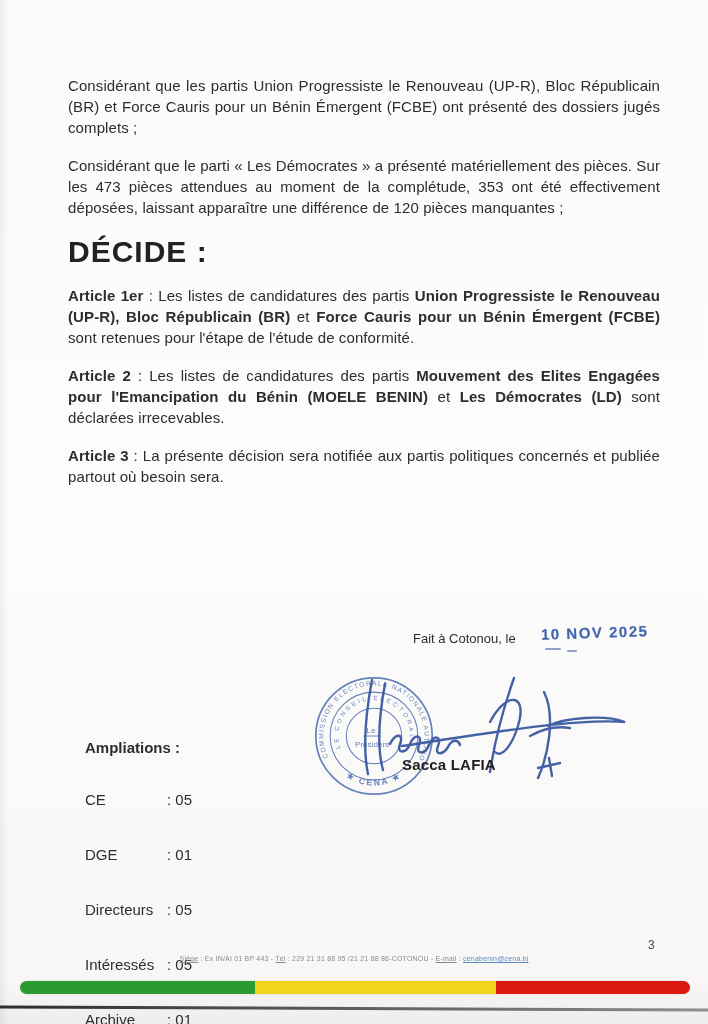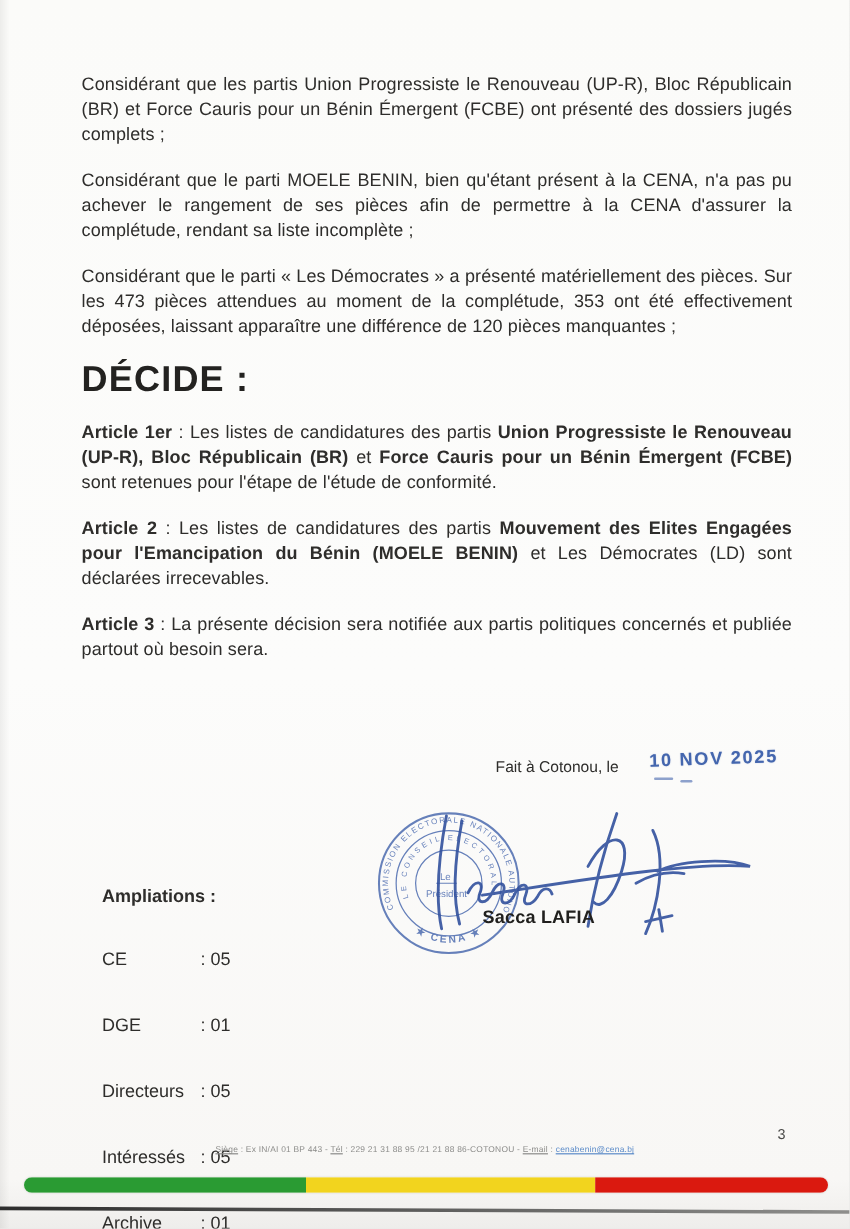--- a/index.html
+++ b/index.html
@@ -10,21 +10,21 @@
     background:linear-gradient(180deg,#fbfbf9 0%,#fcfcfb 55%,#f8f7f5 96%,#eeedeb 100%);
     font-family:"Liberation Sans", sans-serif;
     color:#2e2d2b;
     overflow:hidden;
   }
   .page::before{ 
     content:"";position:absolute;left:0;top:0;bottom:0;width:8px;
     background:linear-gradient(90deg,rgba(0,0,0,.06),rgba(0,0,0,0));
   }
   .textcol{
-    position:absolute;left:68px;top:60px;width:592px;
+    position:absolute;left:68px;top:75px;width:592px;
   }
   .para{
     font-size:15px;line-height:21px;text-align:justify;
     margin:0 0 17px 0;letter-spacing:.1px;
   }
   .decide{
     text-align:left;font-size:30px;font-weight:600;letter-spacing:1px;
     margin:12px 0 16px 0;color:#232220;
   }
   .place-date{
@@ -70,27 +70,26 @@
   .stamp-text{fill:#3d5fa9;stroke:none;}
   .sig-path{stroke:#32519e;fill:none;stroke-width:2.4;stroke-linecap:round;}
 </style>
 </head>
 <body>
 
 <div class="page">
 
   <div class="textcol">
     <p class="para"><span>Considérant que les partis Union Progressiste le Renouveau (UP-R), Bloc Républicain (BR) et Force Cauris pour un Bénin Émergent (FCBE) ont présenté des dossiers jugés complets ;</span></p>
-    <p class="para"><span>Considérant que le parti MOELE BENIN, bien qu'étant présent à la CENA, n'a pas pu achever le rangement de ses pièces afin de permettre à la CENA d'assurer la complétude, rendant sa liste incomplète ;</span></p>
     <p class="para"><span>Considérant que le parti « Les Démocrates » a présenté matériellement des pièces. Sur les 473 pièces attendues au moment de la complétude, 353 ont été effectivement déposées, laissant apparaître une différence de 120 pièces manquantes ;</span></p>
 
     <div class="decide">DÉCIDE :</div>
 
     <p class="para"><span style="font-weight: 700;">Article 1er</span><span> : Les listes de candidatures des partis </span><span style="font-weight: 700;">Union Progressiste le Renouveau (UP-R), Bloc Républicain (BR)</span><span> et </span><span style="font-weight: 700;">Force Cauris pour un Bénin Émergent (FCBE)</span><span> sont retenues pour l'étape de l'étude de conformité.</span></p>
-    <p class="para"><span style="font-weight: 700;">Article 2</span><span> : Les listes de candidatures des partis </span><span style="font-weight: 700;">Mouvement des Elites Engagées pour l'Emancipation du Bénin (MOELE BENIN)</span><span> et </span><span style="font-weight: 400;">Les Démocrates (LD)</span><span> sont déclarées irrecevables.</span></p>
+    <p class="para"><span style="font-weight: 700;">Article 2</span><span> : Les listes de candidatures des partis </span><span style="font-weight: 700;">Mouvement des Elites Engagées pour l'Emancipation du Bénin (MOELE BENIN)</span><span> et </span><span style="font-weight: 700;">Les Démocrates (LD)</span><span> sont déclarées irrecevables.</span></p>
     <p class="para"><span style="font-weight: 700;">Article 3</span><span> : La présente décision sera notifiée aux partis politiques concernés et publiée partout où besoin sera.</span></p>
   </div>
 
   <div class="place-date">Fait à Cotonou, le</div>
 
   <div class="date-stamp">10 NOV 2025</div>
   <div class="date-dash dash1"></div>
   <div class="date-dash dash2"></div>
 
   <svg class="stamp-svg" viewBox="0 0 130 130">

